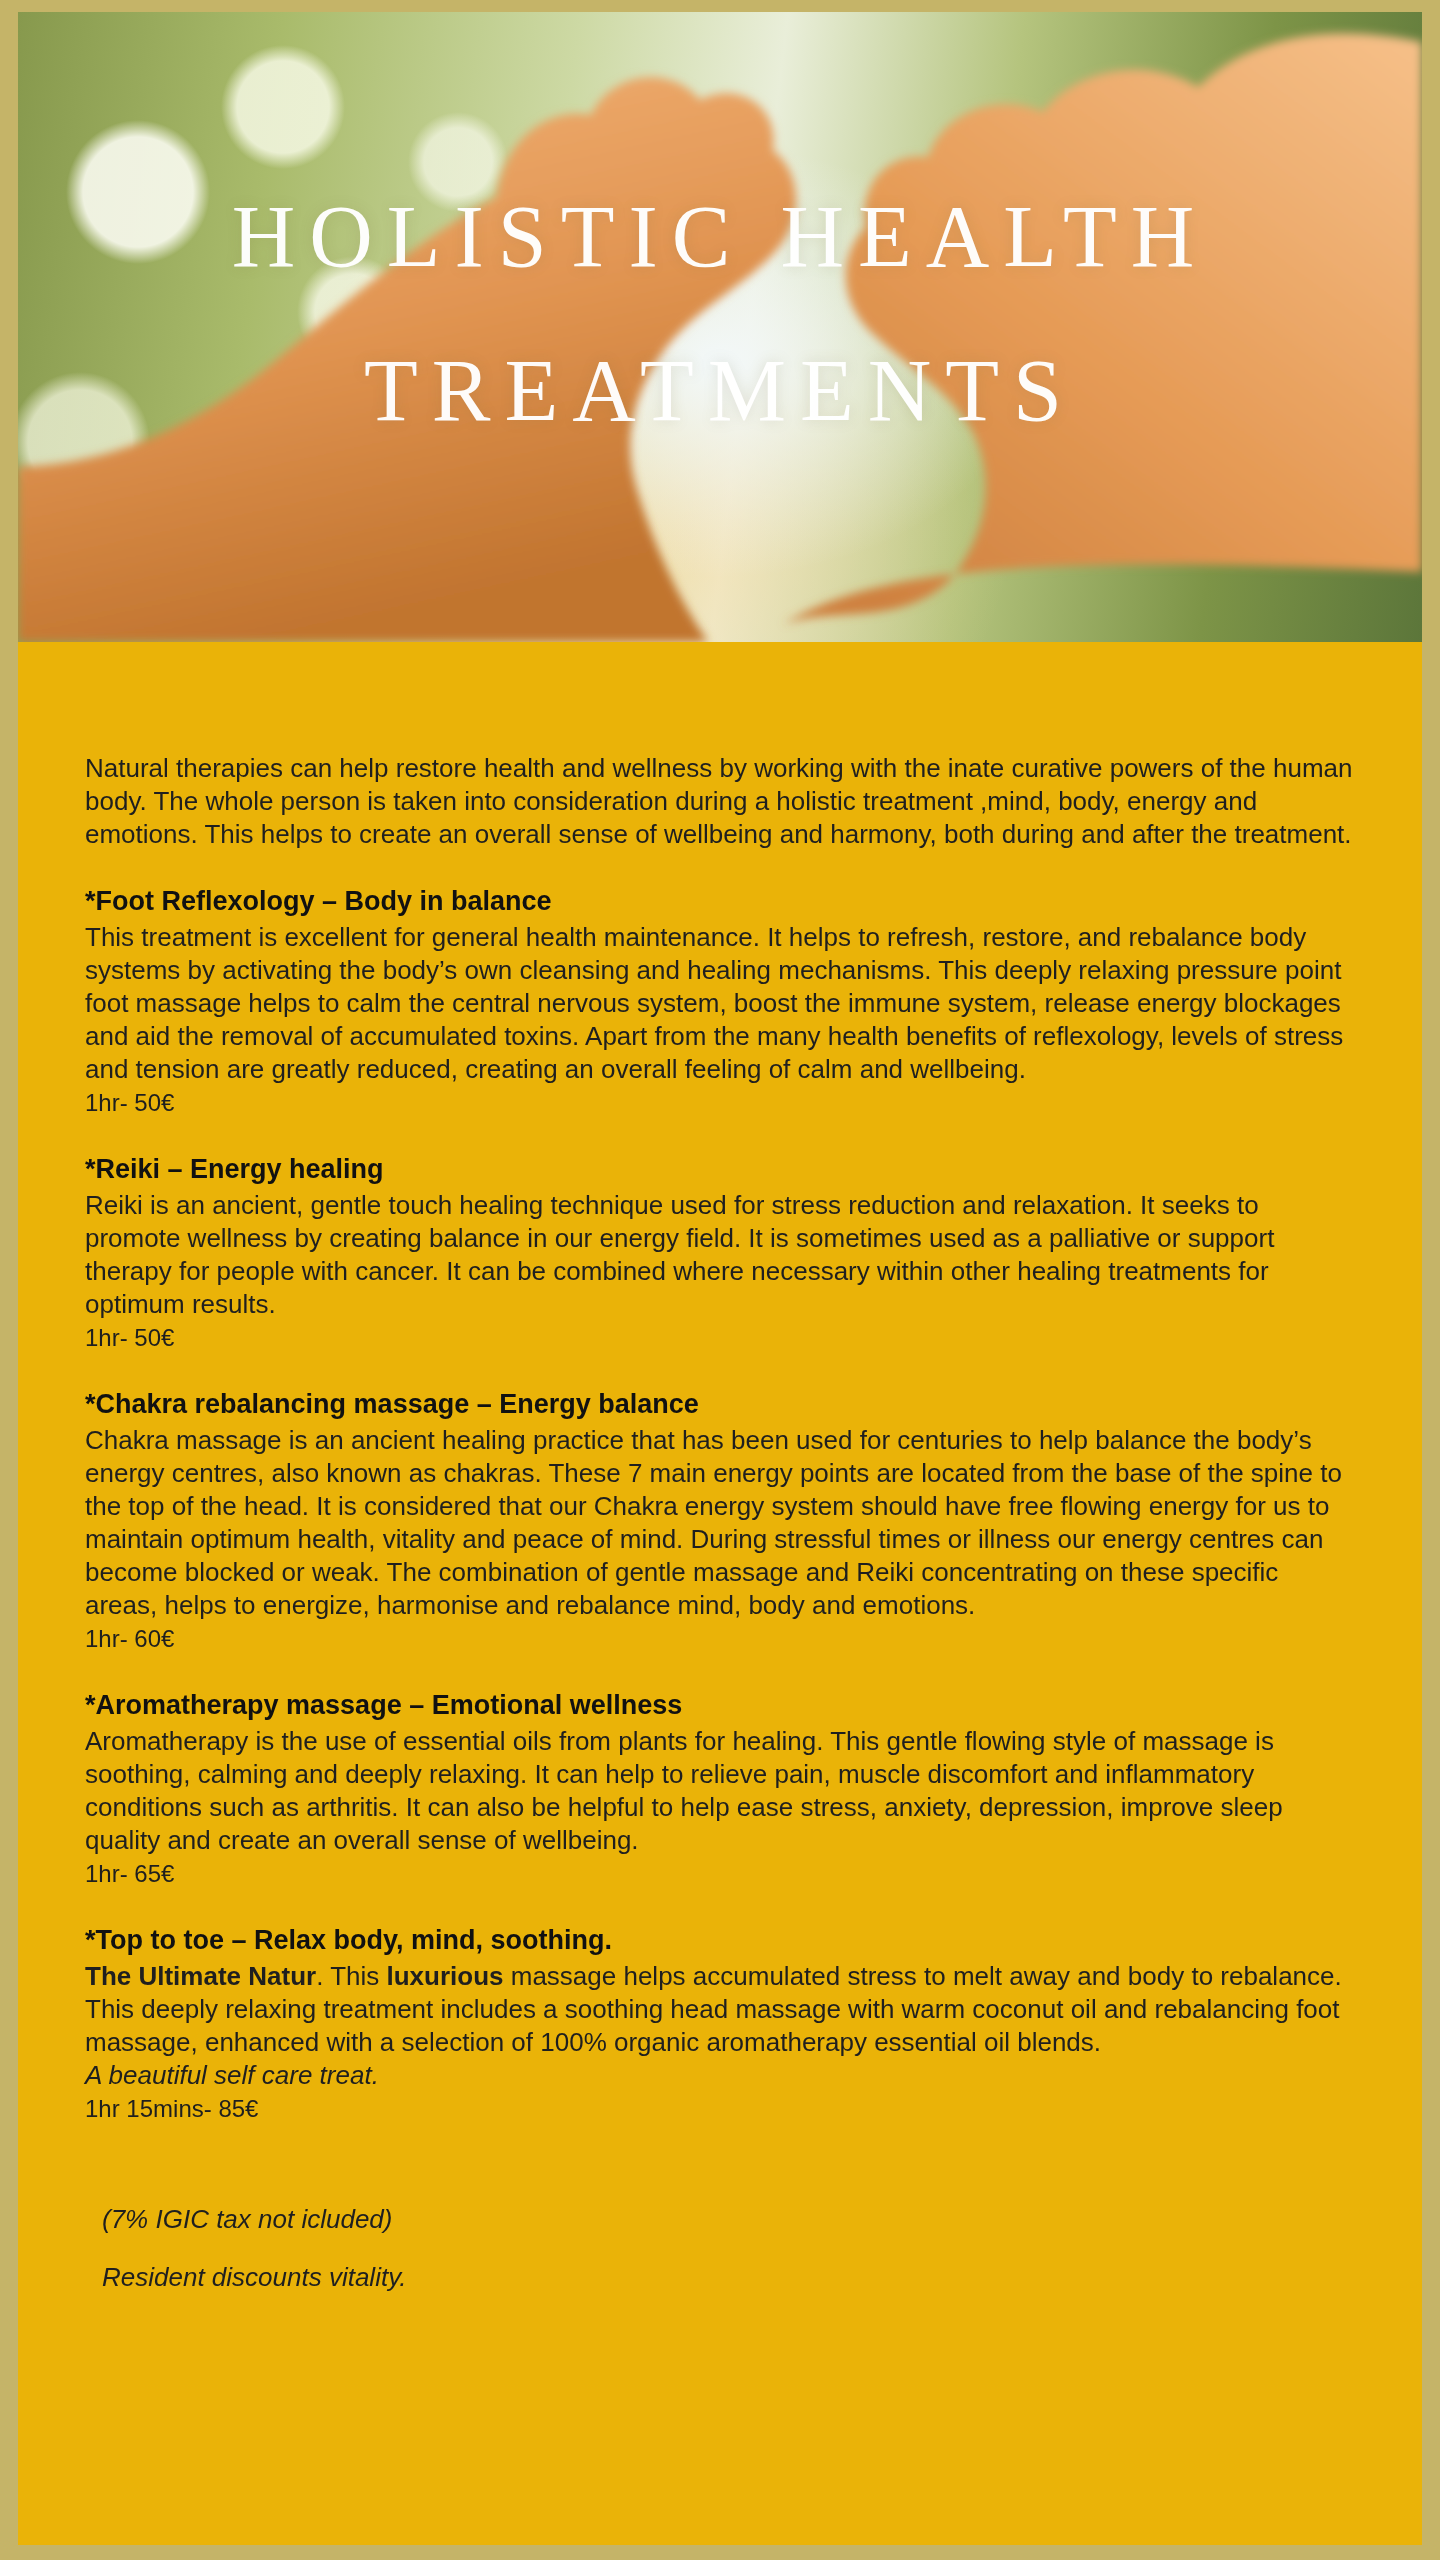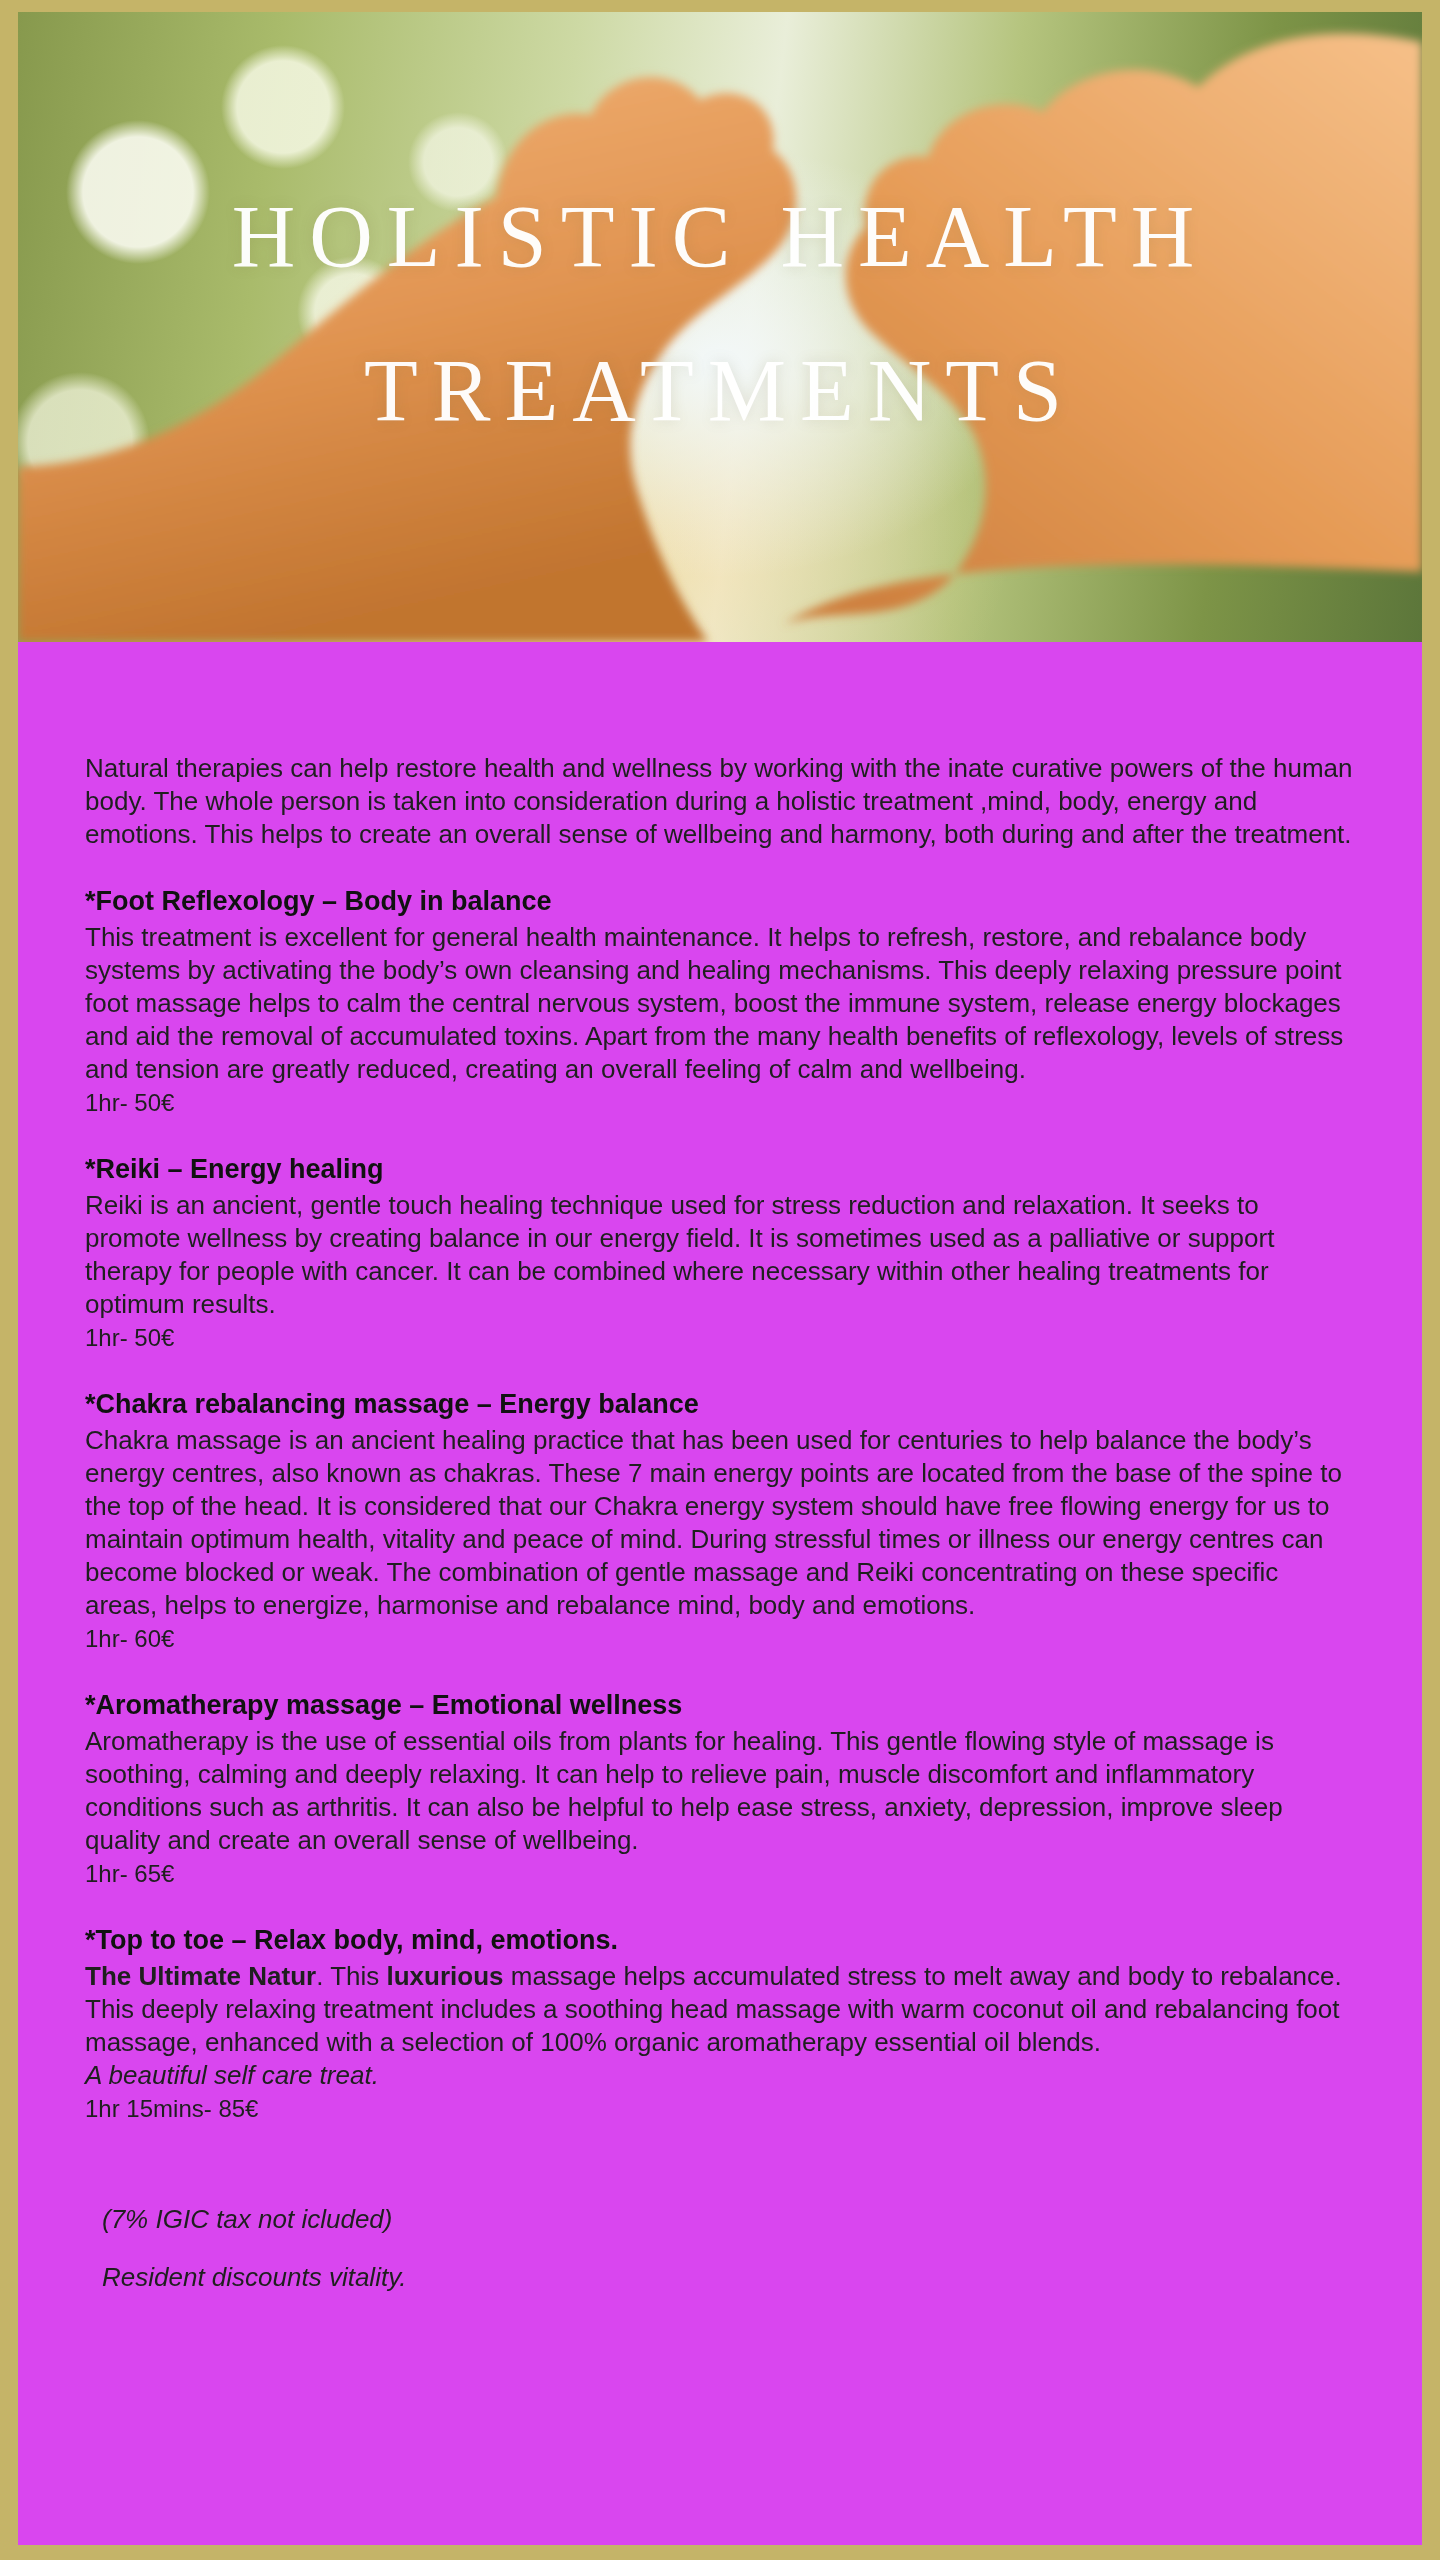--- a/index.html
+++ b/index.html
@@ -5,21 +5,21 @@
   html,body{margin:0;padding:0;}
   body{
     width:1440px;height:2560px;
     background:#c5b468;
     font-family:"Liberation Sans", sans-serif;
     position:relative;
   }
   .panel{
     position:absolute;
     top:12px;left:18px;right:18px;bottom:15px;
-    background:#d946ef;
+    background:#eab308;
     overflow:hidden;
   }
   
   .hero{
     position:relative;
     width:1404px;height:630px;
     overflow:hidden;
     background:
       radial-gradient(circle at 120px 180px, rgba(255,255,248,0.85) 0 55px, rgba(255,255,248,0) 72px),
       radial-gradient(circle at 265px 95px,  rgba(250,252,235,0.80) 0 46px, rgba(250,252,235,0) 62px),
@@ -148,21 +148,21 @@
       <p class="price">1hr- 60€</p>
     </section>
 
     <section>
       <h3 class="heading">*Aromatherapy massage – Emotional wellness</h3>
       <p class="body">Aromatherapy is the use of essential oils from plants for healing. This gentle flowing style of massage is soothing, calming and deeply relaxing. It can help to relieve pain, muscle discomfort and inflammatory conditions such as arthritis. It can also be helpful to help ease stress, anxiety, depression, improve sleep quality and create an overall sense of wellbeing.</p>
       <p class="price">1hr- 65€</p>
     </section>
 
     <section>
-      <h3 class="heading">*Top to toe – Relax body, mind, emotions.</h3>
+      <h3 class="heading">*Top to toe – Relax body, mind, soothing.</h3>
       <p class="body"><strong>The Ultimate Natur</strong><span>. This </span><strong>luxurious</strong><span> massage helps accumulated stress to melt away and body to rebalance. This deeply relaxing treatment includes a soothing head massage with warm coconut oil and rebalancing foot massage, enhanced with a selection of 100% organic aromatherapy essential oil blends.</span></p>
       <p class="body italic">A beautiful self care treat.</p>
       <p class="price">1hr 15mins- 85€</p>
     </section>
 
     <div class="notes">
       <p class="italic">(7% IGIC tax not icluded)</p>
       <p class="italic">Resident discounts vitality.</p>
     </div>
 

